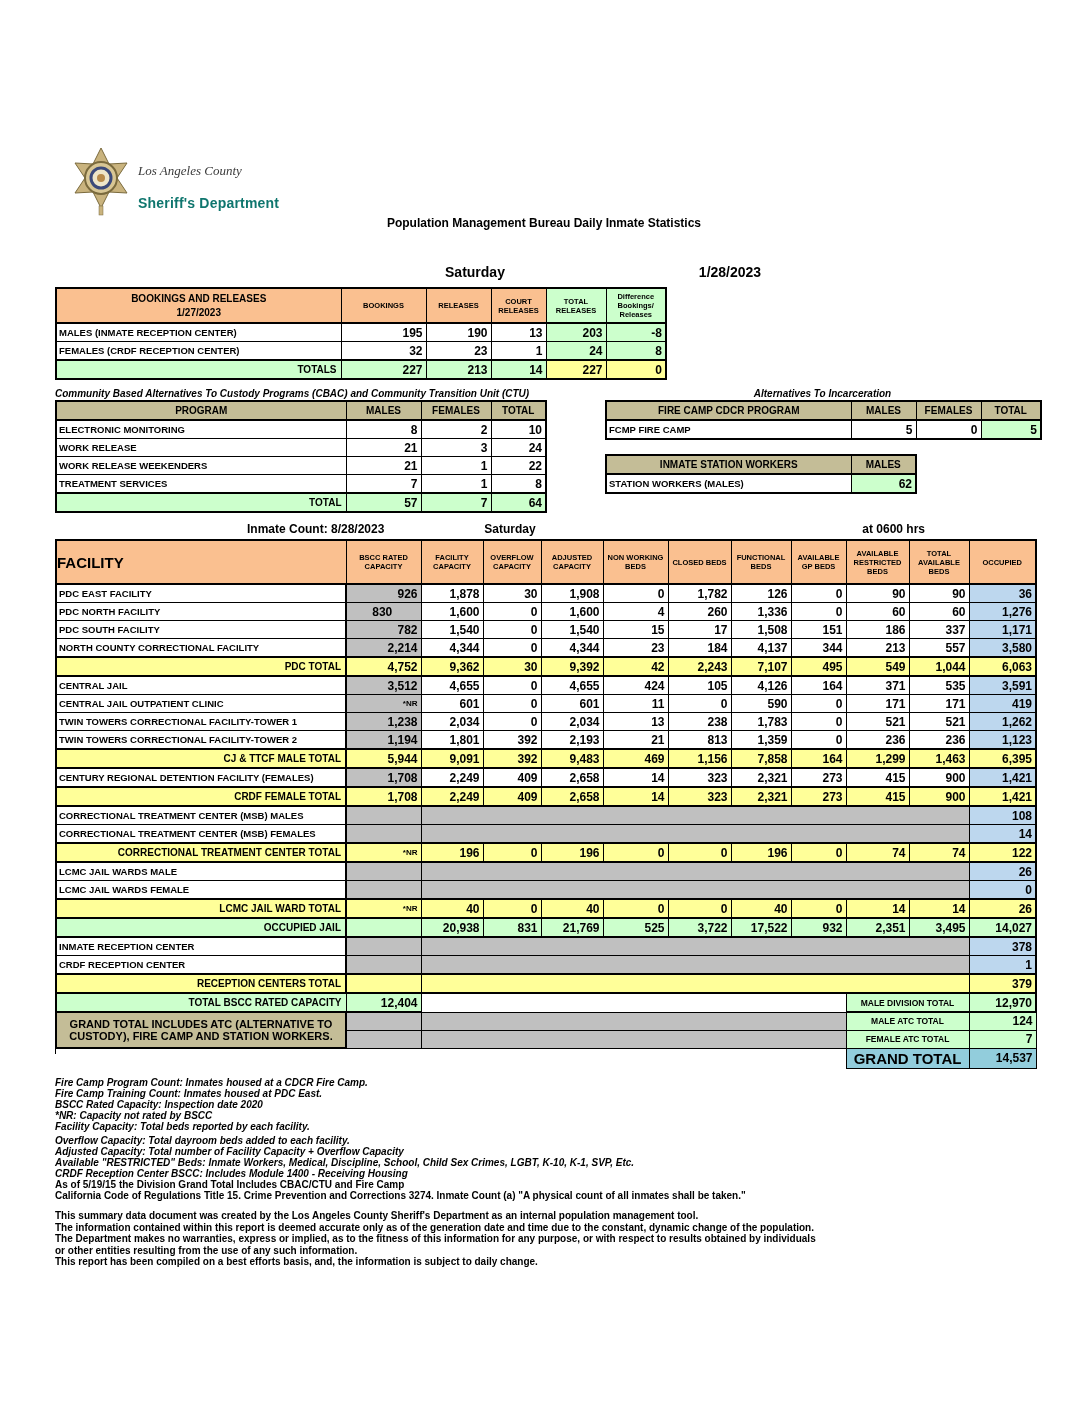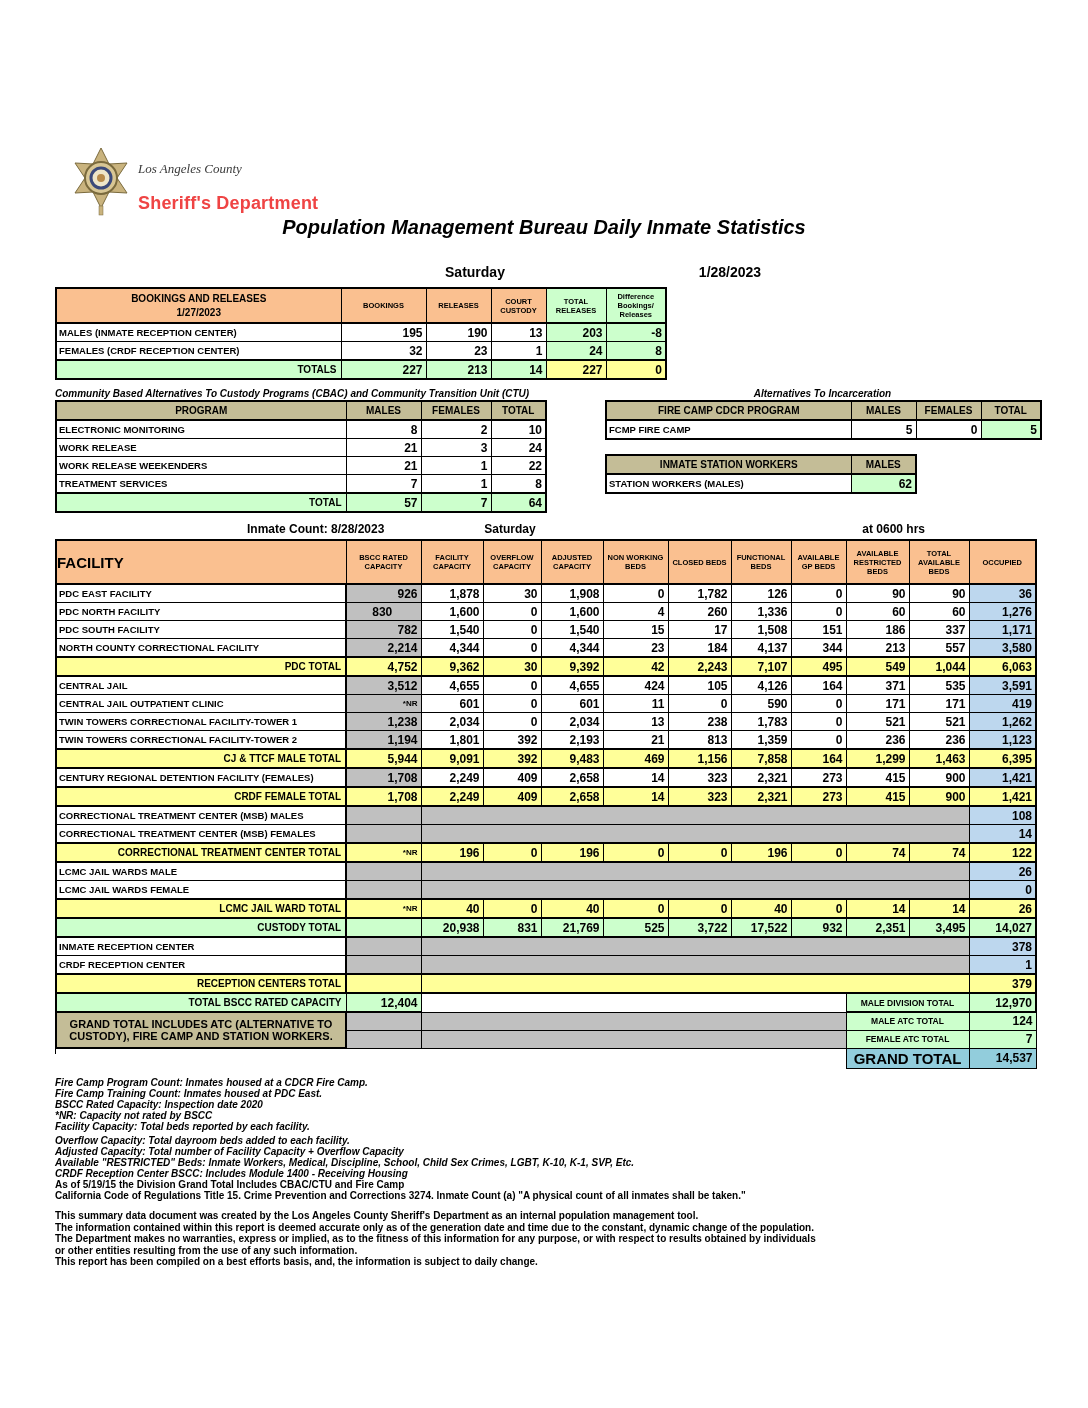--- a/index.html
+++ b/index.html
@@ -2,24 +2,24 @@
 <html><head>
 <meta charset="utf-8">
 <style>
   html,body{margin:0;padding:0;background:#fff;}
   .page{position:relative;width:1088px;height:1408px;background:#fff;
         font-family:"Liberation Sans",sans-serif;color:#000;overflow:hidden;}
   
   .logo{position:absolute;top:146px;left:72px;display:flex;align-items:center;}
   .logo-text{margin-left:8px;margin-top:10px;}
   .logo-county{font-family:"Liberation Serif",serif;font-style:italic;font-size:13px;color:#3a3a3a;}
-  .logo-dept{font-weight:bold;font-size:18px;color:#ef4444;letter-spacing:.2px;margin-top:16px;}
+  .logo-dept{font-weight:bold;font-size:14px;color:#0f766e;letter-spacing:.2px;margin-top:16px;}
   
   .doc-title{position:absolute;top:216px;left:0;width:100%;text-align:center;
-             font-size:20px;font-weight:bold;font-style:italic;}
+             font-size:12px;font-weight:bold;}
   .day1{position:absolute;top:264px;left:390px;width:170px;text-align:center;font-size:14px;font-weight:bold;}
   .date1{position:absolute;top:264px;left:650px;width:160px;text-align:center;font-size:14px;font-weight:bold;}
   .sec-title{position:absolute;font-size:10px;font-weight:bold;font-style:italic;}
   .cap{position:absolute;font-size:12px;font-weight:bold;}
   
   table.tbl{position:absolute;border-collapse:collapse;table-layout:fixed;border:2px solid #000;}
   table.tbl td{border:1px solid #000;overflow:hidden;white-space:nowrap;height:17px;padding:0;}
   .o{background:#FAC090;} .g{background:#CCFFCC;} .y{background:#FFFF99;}
   .t{background:#C4BD97;} .gy{background:#C0C0C0;} .bl{background:#BDD7EE;}
   .gb{background:#92CDDC;} .nb{border:none !important;background:#fff;}
@@ -78,21 +78,21 @@
         <col style="width:55px">
         <col style="width:60px">
         <col style="width:60px">
       </colgroup>
     <tbody>
         <tr class="hrow">
           <td class="o bkhdr" style="height: 33px;">BOOKINGS AND RELEASES
 1/27/2023</td>
           <td class="o hdr">BOOKINGS</td>
           <td class="o hdr">RELEASES</td>
-          <td class="o hdr">COURT CUSTODY</td>
+          <td class="o hdr">COURT RELEASES</td>
           <td class="g hdr">TOTAL RELEASES</td>
           <td class="g hdr">Difference Bookings/ Releases</td>
         </tr>
         <tr>
           <td class="lbl">MALES (INMATE RECEPTION CENTER)</td>
           <td class="num">195</td>
           <td class="num">190</td>
           <td class="num">13</td>
           <td class="g num">203</td>
           <td class="g num">-8</td>
@@ -453,21 +453,21 @@
           <td class="y num">40</td>
           <td class="y num">0</td>
           <td class="y num">0</td>
           <td class="y num">40</td>
           <td class="y num">0</td>
           <td class="y num">14</td>
           <td class="y num">14</td>
           <td class="y num">26</td>
         </tr>
         <tr class="thick">
-          <td class="g lblr">CUSTODY TOTAL</td>
+          <td class="g lblr">OCCUPIED JAIL</td>
           <td class="g num" style="border-left: 2px solid rgb(0, 0, 0);"></td>
           <td class="g num">20,938</td>
           <td class="g num">831</td>
           <td class="g num">21,769</td>
           <td class="g num">525</td>
           <td class="g num">3,722</td>
           <td class="g num">17,522</td>
           <td class="g num">932</td>
           <td class="g num">2,351</td>
           <td class="g num">3,495</td>

